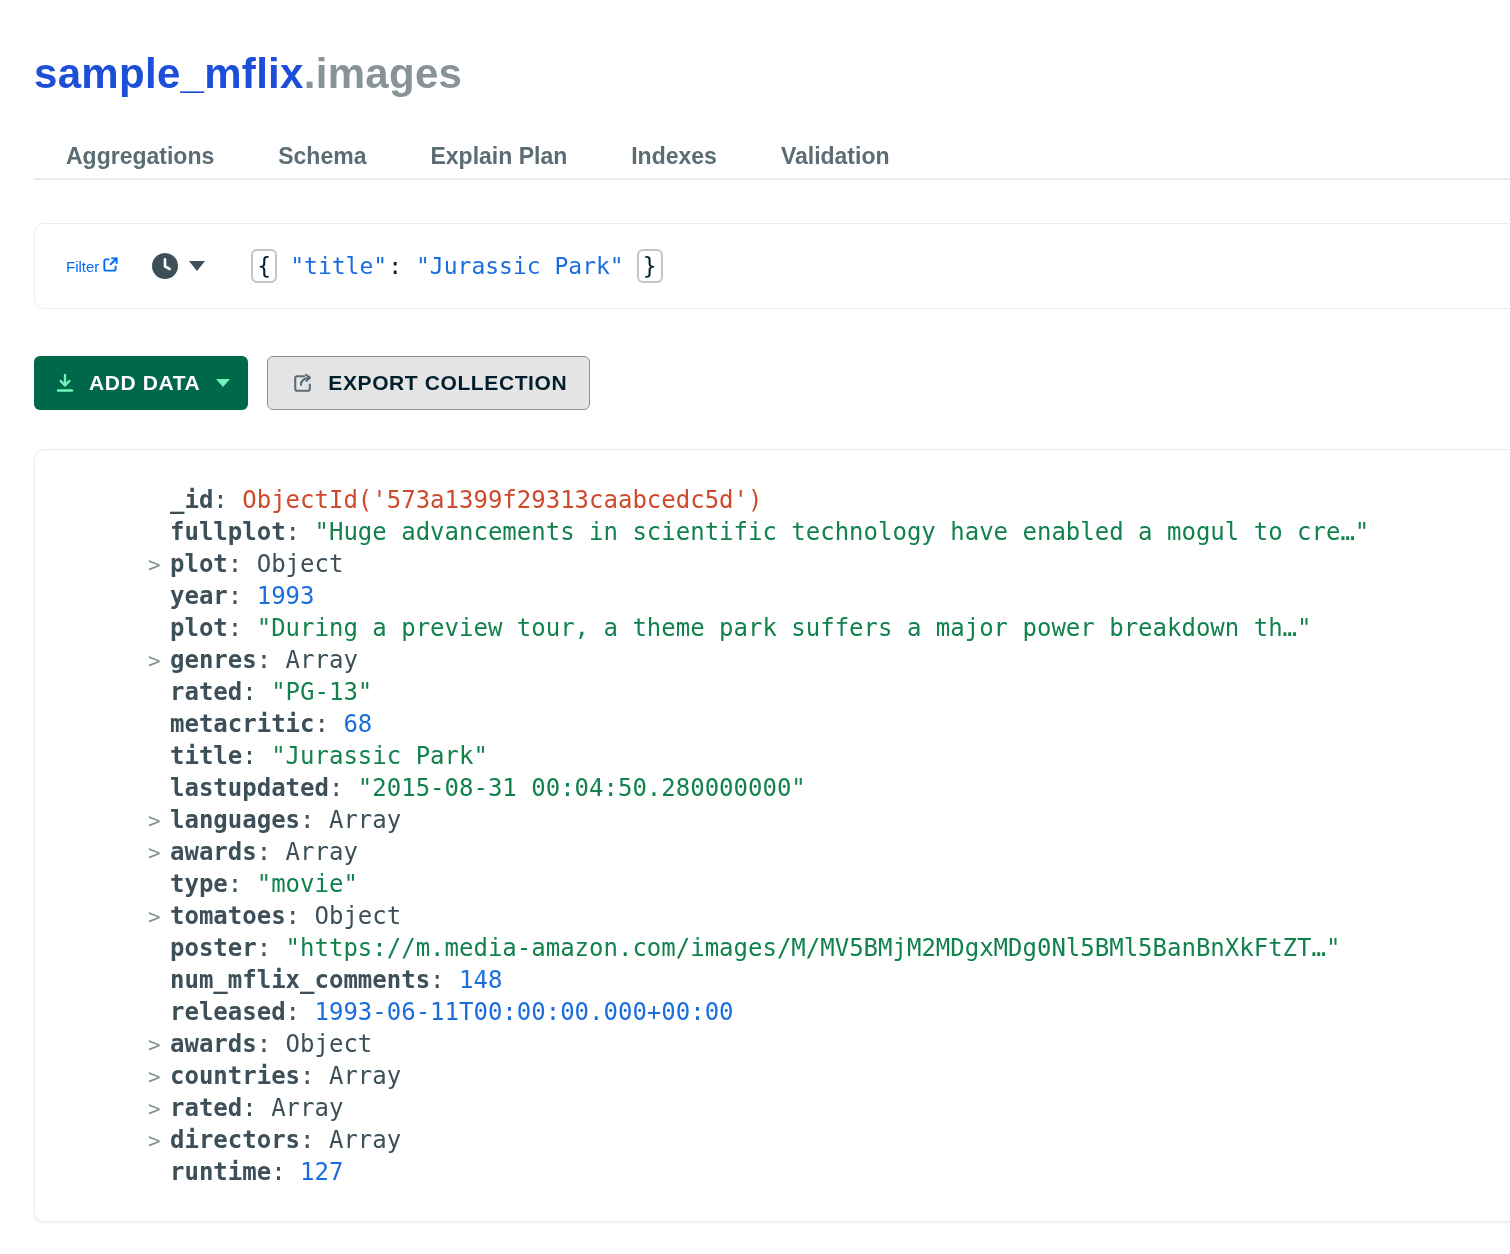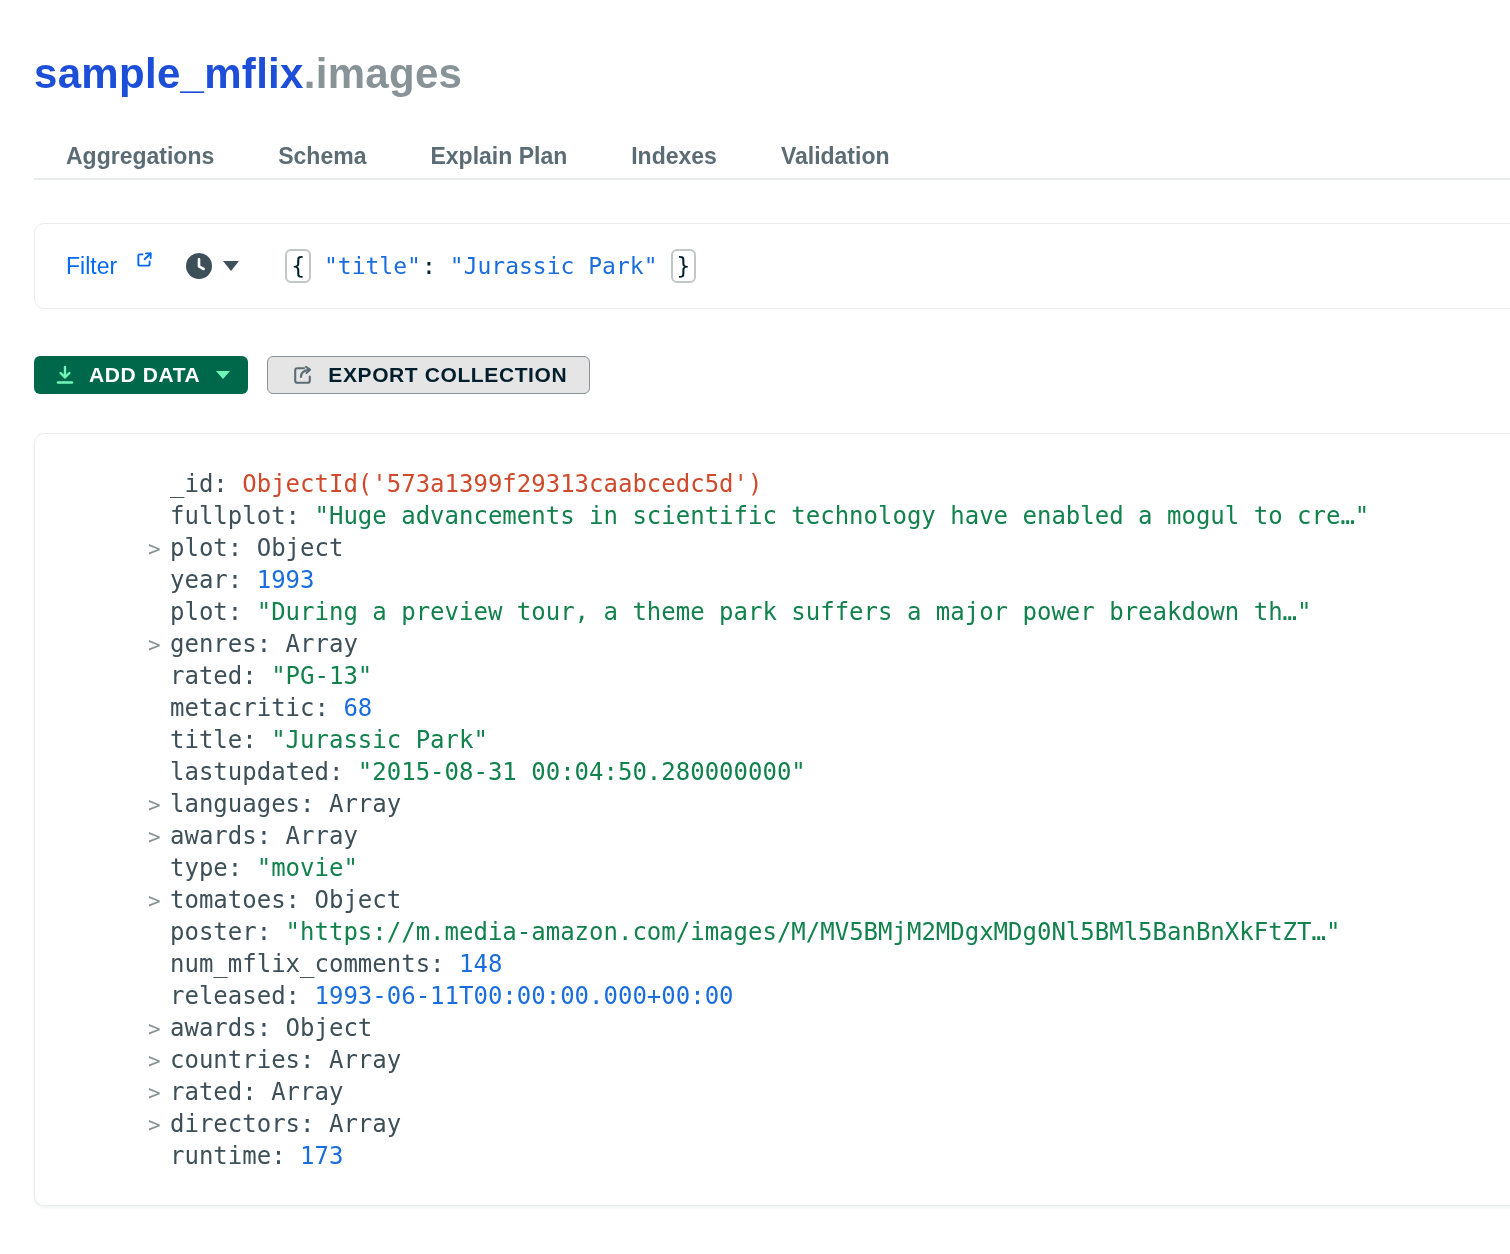--- a/index.html
+++ b/index.html
@@ -18,51 +18,51 @@
   .tabs{display:flex;margin-top:36px;margin-right:-14px;border-bottom:2px solid #E8EDEB}
   .tab{position:relative;padding:0 32px;height:44px;display:flex;align-items:center;
        font-size:23px;font-weight:700;color:#5C6C75;cursor:pointer;white-space:nowrap}
   .tab.active{color:#00684A;font-weight:700}
   .tab.active::after{content:"";position:absolute;left:0;right:0;bottom:-2px;height:8px;
        background:#00A35C;border-radius:8px 8px 0 0}
 
   
   .filter-bar{margin-top:43px;margin-right:-14px;height:86px;box-sizing:border-box;
       border:1px solid #E8EDEB;border-radius:10px;display:flex;align-items:center;padding-left:31px}
-  .filter-link{display:flex;align-items:flex-start;gap:19px;color:#016BF8;font-size:23px;cursor:pointer}
+  .filter-link{display:flex;align-items:flex-start;gap:3px;color:#016BF8;font-size:15px;cursor:pointer}
   .filter-link svg{margin-top:-2px}
   .history-btn{margin-left:32px;display:flex;align-items:center;gap:10px;cursor:pointer}
   .caret{width:0;height:0;border-left:8px solid transparent;border-right:8px solid transparent;
       border-top:10px solid #3D4F58}
   .query{margin-left:46px;display:flex;align-items:center;
       font-family:"DejaVu Sans Mono",monospace;font-size:23px;color:#001E2B;cursor:text}
   .brace{border:2px solid #C1C7C6;border-radius:6px;padding:0 4px;line-height:30px;color:#001E2B}
   .brace-open{margin-right:13px}
   .brace-close{margin-left:13px}
   .q-key,.q-val{color:#1A6DDE}
   .q-colon{color:#001E2B;margin:0 14px 0 1px}
 
   
   .toolbar{margin-top:47px;display:flex;gap:19px}
-  .btn{height:38px;border-radius:6px;display:flex;align-items:center;
+  .btn{height:54px;border-radius:6px;display:flex;align-items:center;
       font-family:"Liberation Sans",sans-serif;font-size:21px;font-weight:700;
       letter-spacing:.6px;cursor:pointer;border:none;box-sizing:border-box}
   .btn-primary{background:#00684A;color:#ffffff;padding:0 18px 0 20px;gap:13px}
   .btn-primary .caret-sm{width:0;height:0;border-left:7px solid transparent;
       border-right:7px solid transparent;border-top:8px solid #71F6BA;margin-left:3px}
   .btn-secondary{background:#e5e5e5;border:1px solid #889397;color:#001E2B;padding:0 22px;gap:13px}
 
   
   .card{margin-top:39px;margin-right:-14px;height:773px;box-sizing:border-box;
       border:1px solid #E8EDEB;border-radius:10px;box-shadow:0 2px 3px rgba(0,30,43,.05);
       padding:34px 0 0 113px;overflow:hidden;background:#fff}
   .doc-row{height:32px;line-height:32px;font-family:"DejaVu Sans Mono",monospace;
       font-size:24px;white-space:pre;overflow:hidden}
   .chev{display:inline-block;width:22px;color:#889397;font-size:21px;cursor:pointer}
-  .k{font-weight:400;color:#3D4F58}
+  .k{font-weight:700;color:#3D4F58}
   .colon{color:#3D4F58}
   .v-objectid{color:#CF4A2C}
   .v-string{color:#12824D}
   .v-number,.v-date{color:#1A6DDE}
   .v-container{color:#3D4F58}
 </style>
 </head>
 <body>
 
 <div class="page">
@@ -141,17 +141,17 @@
         <div class="doc-row"><span class="chev">&gt;</span><span class="k">awards</span><span class="colon">: </span><span class="v-container">Array</span></div>
         <div class="doc-row"><span class="chev"></span><span class="k">type</span><span class="colon">: </span><span class="v-string">"movie"</span></div>
         <div class="doc-row"><span class="chev">&gt;</span><span class="k">tomatoes</span><span class="colon">: </span><span class="v-container">Object</span></div>
         <div class="doc-row"><span class="chev"></span><span class="k">poster</span><span class="colon">: </span><span class="v-string">"https://m.media-amazon.com/images/M/MV5BMjM2MDgxMDg0Nl5BMl5BanBnXkFtZT…"</span></div>
         <div class="doc-row"><span class="chev"></span><span class="k">num_mflix_comments</span><span class="colon">: </span><span class="v-number">148</span></div>
         <div class="doc-row"><span class="chev"></span><span class="k">released</span><span class="colon">: </span><span class="v-date">1993-06-11T00:00:00.000+00:00</span></div>
         <div class="doc-row"><span class="chev">&gt;</span><span class="k">awards</span><span class="colon">: </span><span class="v-container">Object</span></div>
         <div class="doc-row"><span class="chev">&gt;</span><span class="k">countries</span><span class="colon">: </span><span class="v-container">Array</span></div>
         <div class="doc-row"><span class="chev">&gt;</span><span class="k">rated</span><span class="colon">: </span><span class="v-container">Array</span></div>
         <div class="doc-row"><span class="chev">&gt;</span><span class="k">directors</span><span class="colon">: </span><span class="v-container">Array</span></div>
-        <div class="doc-row"><span class="chev"></span><span class="k">runtime</span><span class="colon">: </span><span class="v-number">173</span></div>
+        <div class="doc-row"><span class="chev"></span><span class="k">runtime</span><span class="colon">: </span><span class="v-number">127</span></div>
       </div>
   </div>
 
 </div>
 
 </body></html>

